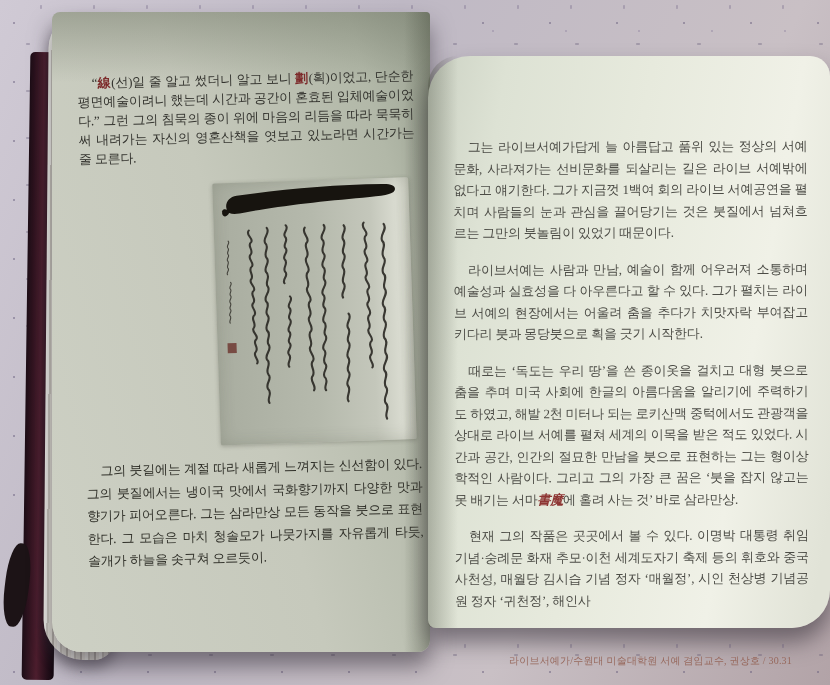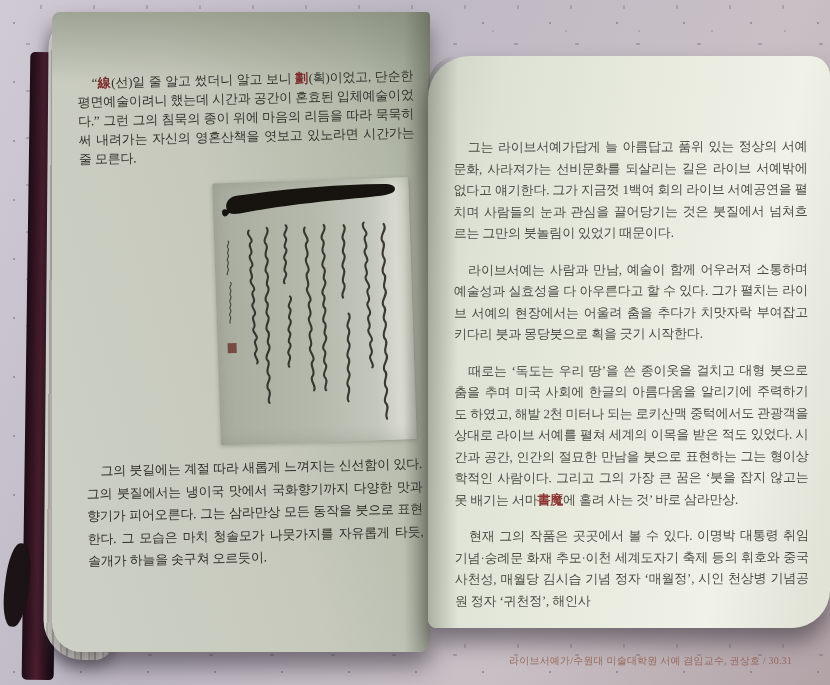--- a/index.html
+++ b/index.html
@@ -64,21 +64,21 @@
     position:relative;transform:rotate(-.2deg);
     padding:80px 22px 0 26px;width:354px;
     color:#4c4c46;font-size:13px;line-height:21.5px;
     text-align:justify;word-break:break-all;letter-spacing:-.2px;
   }
   .para{margin:0;text-indent:1.1em;}
   .lp2{margin-top:13px;line-height:22.5px;color:#303029;}
   .rp+.rp{margin-top:15px;}
   .rp4{margin-top:27px;}
   .hanja{color:#7d2b2b;font-weight:bold;}
-  .hanja-r{color:#8d3533;font-weight:bold;}
+  .hanja-r{color:#8d3533;font-weight:bold;font-style:italic;}
   .artwork{
     display:block;margin:17px 6px 0 auto;width:196px;height:262px;
     border-radius:2px;box-shadow:0 1px 4px rgba(60,60,50,.3), inset 0 0 16px rgba(60,65,50,.18);
     background:linear-gradient(to right,#a9ada0 0%,#b5b9ac 50%,#c4c7bb 80%,#d9dbd0 93%,#cfd1c5 100%);
     transform:rotate(-.6deg);
   }
   .credit{
     position:absolute;left:0;right:38px;top:598px;
     text-align:right;font-size:10px;letter-spacing:.2px;color:#97685c;
   }

